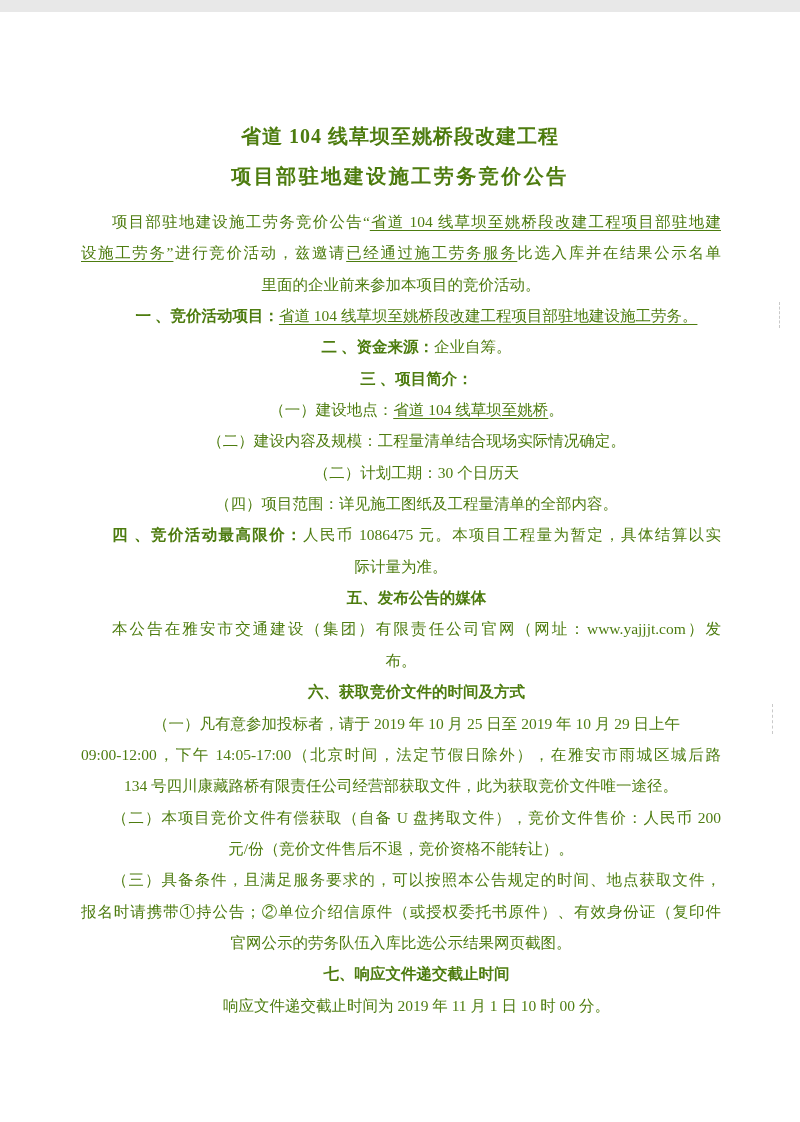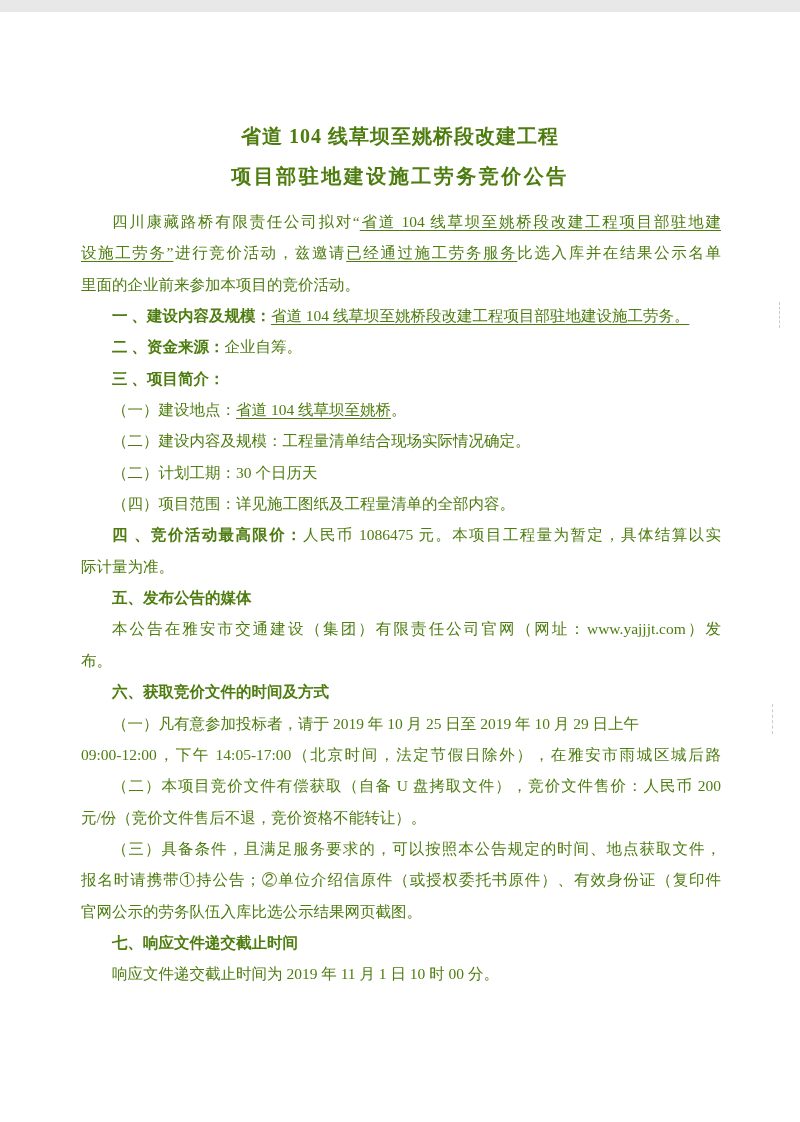--- a/index.html
+++ b/index.html
@@ -22,21 +22,21 @@
   }
   .doc-title.second{letter-spacing:2.5px;}
   .doc-body{
     margin:10px 0 0 81px;
     width:640px;
   }
   .line{
     font-size:15.5px;
     height:31.35px;line-height:31.35px;
     white-space:nowrap;
-    text-align:left;
+    text-align:center;
   }
   .line.justify{
     white-space:normal;
     text-align:justify;
     text-align-last:justify;
     text-justify:inter-character;
   }
   .line.indent{text-indent:2em;}
   .b{font-weight:bold;}
   .u{
@@ -54,38 +54,39 @@
 </style>
 </head>
 <body>
 
 <div class="page">
   <div class="titles">
     <h1 class="doc-title">省道 104 线草坝至姚桥段改建工程</h1>
     <h1 class="doc-title second">项目部驻地建设施工劳务竞价公告</h1>
   </div>
   <div class="doc-body">
-      <div class="line indent justify"><span>四川康藏路桥有限责任公司拟对“</span><span class="u">省道 104 线草坝至姚桥段改建工程项目部驻地建</span></div>
+      <div class="line indent justify"><span>项目部驻地建设施工劳务竞价公告“</span><span class="u">省道 104 线草坝至姚桥段改建工程项目部驻地建</span></div>
       <div class="line justify"><span class="u">设施工劳务”</span><span>进行竞价活动，兹邀请</span><span class="u">已经通过施工劳务服务</span><span>比选入库并在结果公示名单</span></div>
       <div class="line"><span>里面的企业前来参加本项目的竞价活动。</span></div>
-      <div class="line indent"><span class="b">一 、建设内容及规模：</span><span class="u">省道 104 线草坝至姚桥段改建工程项目部驻地建设施工劳务。</span></div>
+      <div class="line indent"><span class="b">一 、竞价活动项目：</span><span class="u">省道 104 线草坝至姚桥段改建工程项目部驻地建设施工劳务。</span></div>
       <div class="line indent"><span class="b">二 、资金来源：</span><span>企业自筹。</span></div>
       <div class="line indent"><span class="b">三 、项目简介：</span></div>
       <div class="line indent"><span>（一）建设地点：</span><span class="u">省道 104 线草坝至姚桥</span><span>。</span></div>
       <div class="line indent"><span>（二）建设内容及规模：工程量清单结合现场实际情况确定。</span></div>
       <div class="line indent"><span>（二）计划工期：30 个日历天</span></div>
       <div class="line indent"><span>（四）项目范围：详见施工图纸及工程量清单的全部内容。</span></div>
       <div class="line indent justify"><span class="b">四 、竞价活动最高限价：</span><span>人民币 1086475 元。本项目工程量为暂定，具体结算以实</span></div>
       <div class="line"><span>际计量为准。</span></div>
       <div class="line indent"><span class="b">五、发布公告的媒体</span></div>
       <div class="line indent justify"><span>本公告在雅安市交通建设（集团）有限责任公司官网（网址：www.yajjjt.com）发</span></div>
       <div class="line"><span>布。</span></div>
       <div class="line indent"><span class="b">六、获取竞价文件的时间及方式</span></div>
       <div class="line indent"><span>（一）凡有意参加投标者，请于 2019 年 10 月 25 日至 2019 年 10 月 29 日上午</span></div>
       <div class="line justify"><span>09:00-12:00，下午 14:05-17:00（北京时间，法定节假日除外），在雅安市雨城区城后路</span></div>
+      <div class="line"><span>134 号四川康藏路桥有限责任公司经营部获取文件，此为获取竞价文件唯一途径。</span></div>
       <div class="line indent justify"><span>（二）本项目竞价文件有偿获取（自备 U 盘拷取文件），竞价文件售价：人民币 200</span></div>
       <div class="line"><span>元/份（竞价文件售后不退，竞价资格不能转让）。</span></div>
       <div class="line indent justify"><span>（三）具备条件，且满足服务要求的，可以按照本公告规定的时间、地点获取文件，</span></div>
       <div class="line justify"><span>报名时请携带①持公告；②单位介绍信原件（或授权委托书原件）、有效身份证（复印件</span></div>
       <div class="line"><span>官网公示的劳务队伍入库比选公示结果网页截图。</span></div>
       <div class="line indent"><span class="b">七、响应文件递交截止时间</span></div>
       <div class="line indent"><span>响应文件递交截止时间为 2019 年 11 月 1 日 10 时 00 分。</span></div>
     </div>
   <div class="artifact a1"></div>
   <div class="artifact a2"></div>

